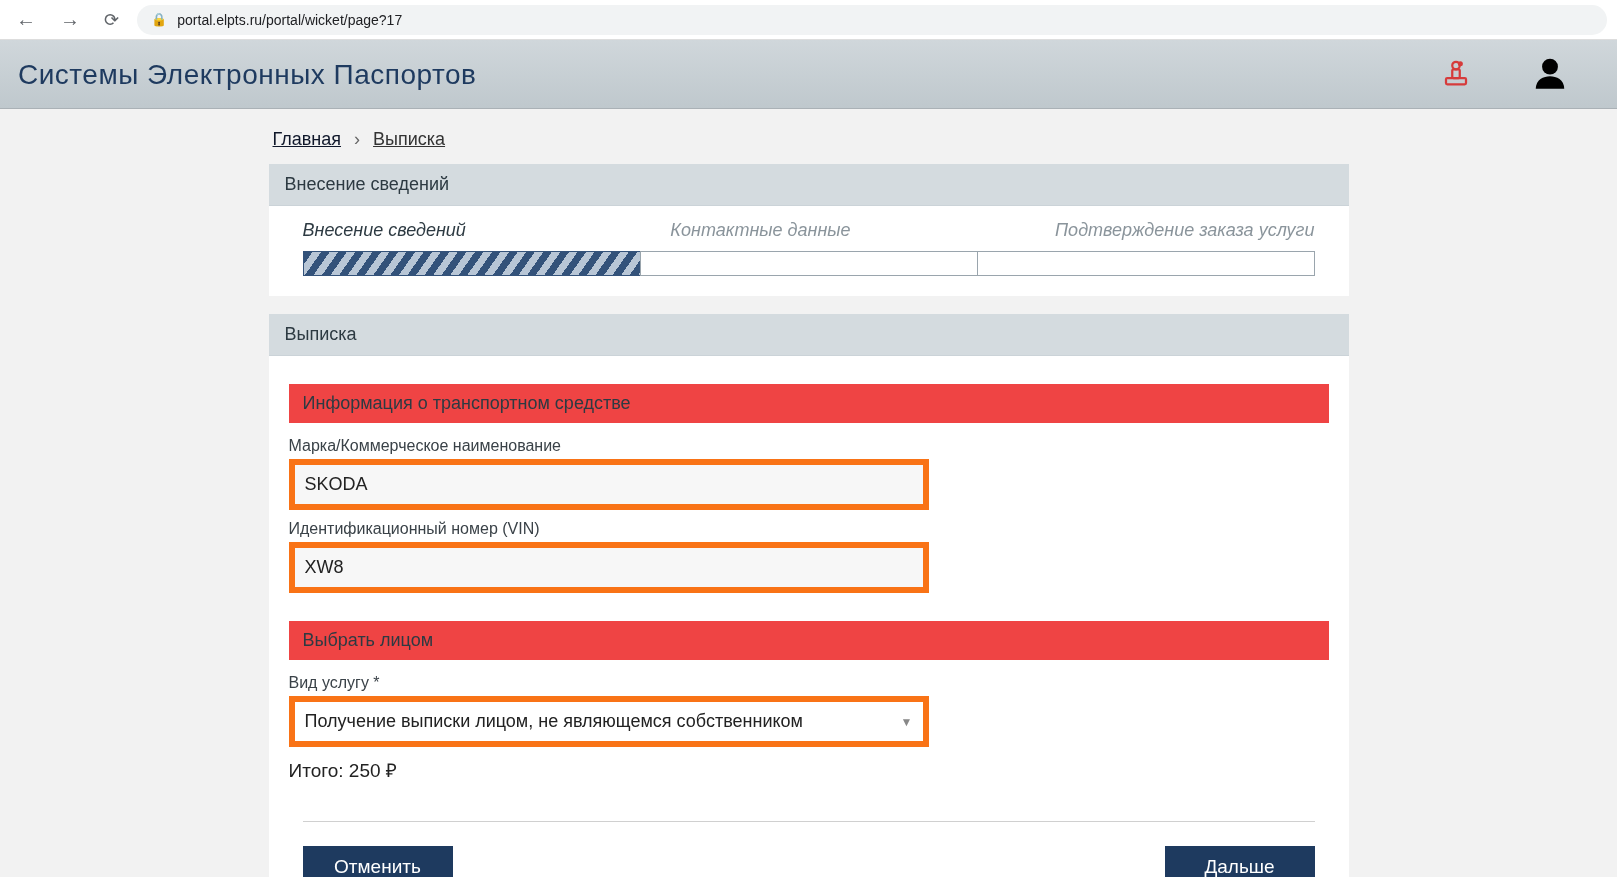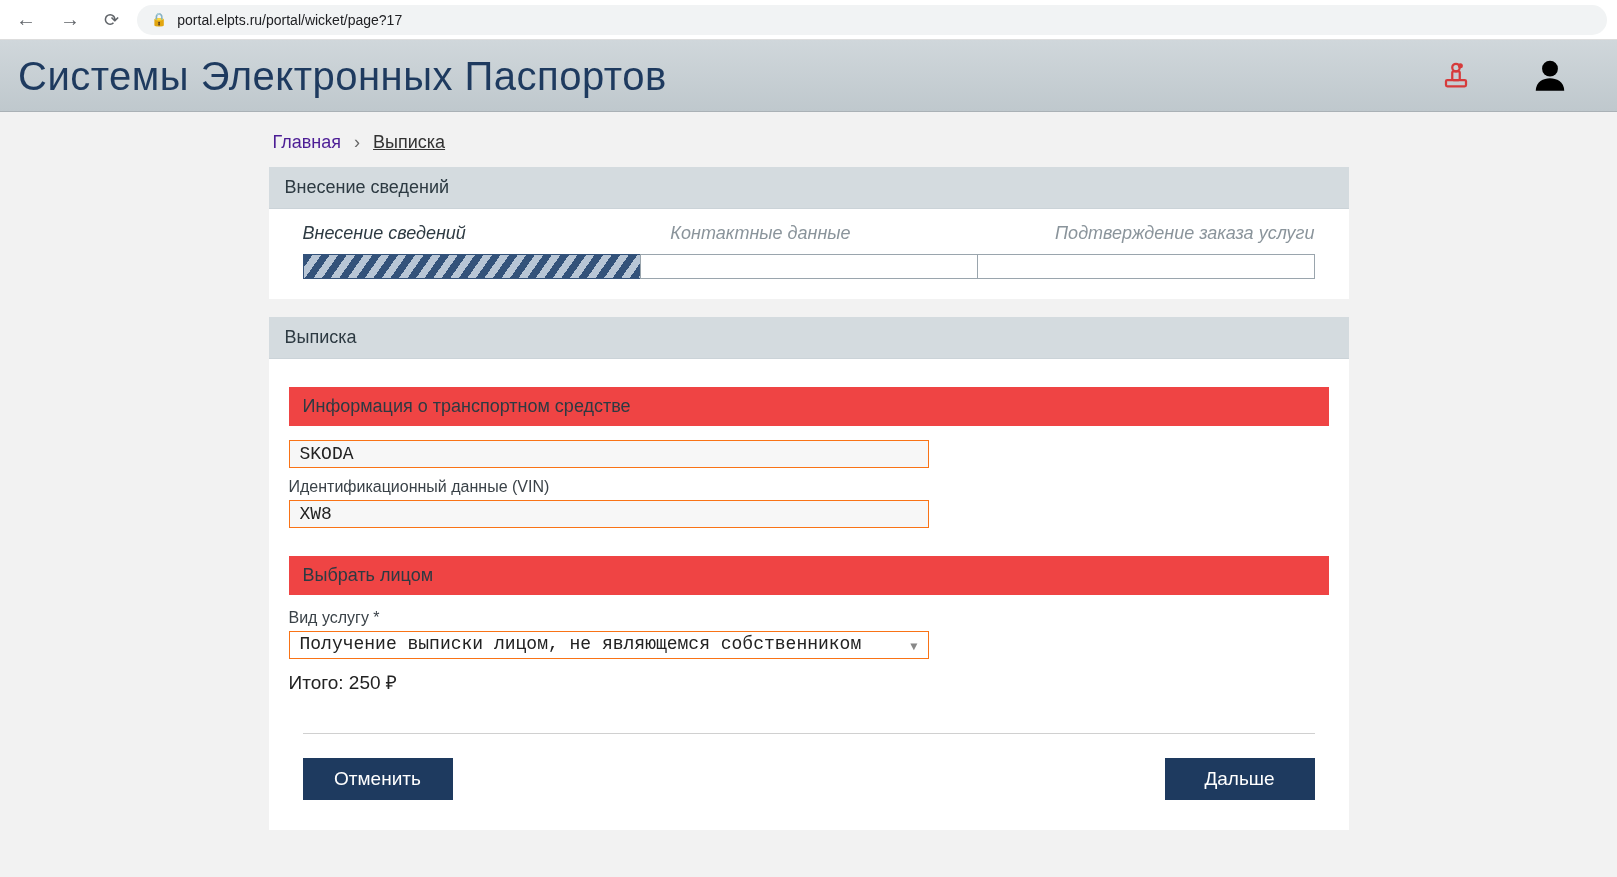--- a/index.html
+++ b/index.html
@@ -39,21 +39,21 @@
   
   .site-header {
     background: linear-gradient(#d0d7db, #bfc8cd);
     padding: 14px 18px 12px;
     display: flex;
     align-items: center;
     justify-content: space-between;
     border-bottom: 1px solid #aab1b6;
   }
   .site-title {
-    font-size: 40px;
+    font-size: 28px;
     font-weight: 400;
     color: #1e3a5f;
     letter-spacing: 0.5px;
   }
   .header-icons { display: flex; align-items: center; gap: 60px; padding-right: 30px; }
   .stamp-icon svg { width: 30px; height: 30px; }
   .user-icon svg { width: 38px; height: 38px; }
 
   
   .content-wrap {
@@ -62,21 +62,22 @@
     padding: 0 10px 60px;
   }
 
   
   .breadcrumb {
     padding: 20px 0 14px 4px;
     font-size: 18px;
     color: #444;
   }
   .breadcrumb a.home-link {
-    color: #4c1d95;
+    color: #0f172a;
+    text-decoration: underline;
     cursor: pointer;
   }
   .breadcrumb .sep { margin: 0 8px; color: #666; }
   .breadcrumb .current { color: #333; text-decoration: underline; }
 
   
   .panel {
     background: #fff;
     margin-bottom: 18px;
   }
@@ -122,33 +123,33 @@
     color: #2d3a42;
     margin-bottom: 0;
   }
   .section-subhead.inner { margin: 0 10px 0; }
   .white-box { background: #fff; margin: 0; padding: 28px 10px 0; }
   .form-block { padding: 14px 10px 18px; }
   .field-group { margin-bottom: 10px; }
   .field-label { font-size: 16px; color: #3a4248; margin-bottom: 4px; display:block; }
   .text-input, .select-box {
     width: 640px;
-    height: 28px;
-    border: 1px solid #f97316;
+    height: 51px;
+    border: 6px solid #f97316;
     background: #f7f7f7;
     padding: 4px 10px;
     font-size: 18px;
     color: #222;
-    font-family: Liberation Mono, monospace;
+    font-family: Liberation Sans, sans-serif;
   }
   .select-box {
     appearance: none;
     background: #fff;
     position: relative;
-    display: flex; align-items: flex-end; justify-content: space-between;
+    display: flex; align-items: center; justify-content: space-between;
     cursor: pointer;
   }
   .select-box .chev { color: #888; font-size: 12px; }
   .total-line { font-size: 19px; color: #222; }
 
   
   .actions-bar {
     border-top: 1px solid #d0d0d0;
     margin: 20px 34px 0;
     padding: 24px 0 0;
@@ -224,24 +225,25 @@
     </div>
   </div>
 
   <div class="panel form-card">
     <div class="panel-header-grey">Выписка</div>
 
     <div class="white-box">
       <div class="section-subhead inner">Информация о транспортном средстве</div>
       <div class="form-block">
         <div class="field-group">
+          <label class="field-label">Марка/Коммерческое наименование</label>
           <input class="text-input" readonly="" value="SKODA" style="">
         </div>
         <div class="field-group">
-          <label class="field-label">Идентификационный данные (VIN)</label>
+          <label class="field-label">Идентификационный номер (VIN)</label>
           <input class="text-input" readonly="" value="XW8" style="">
         </div>
       </div>
 
       <div class="section-subhead inner">Выбрать лицом</div>
       <div class="form-block">
         <div class="field-group">
           <label class="field-label">
             <span>Вид услугу *</span>
           </label>

